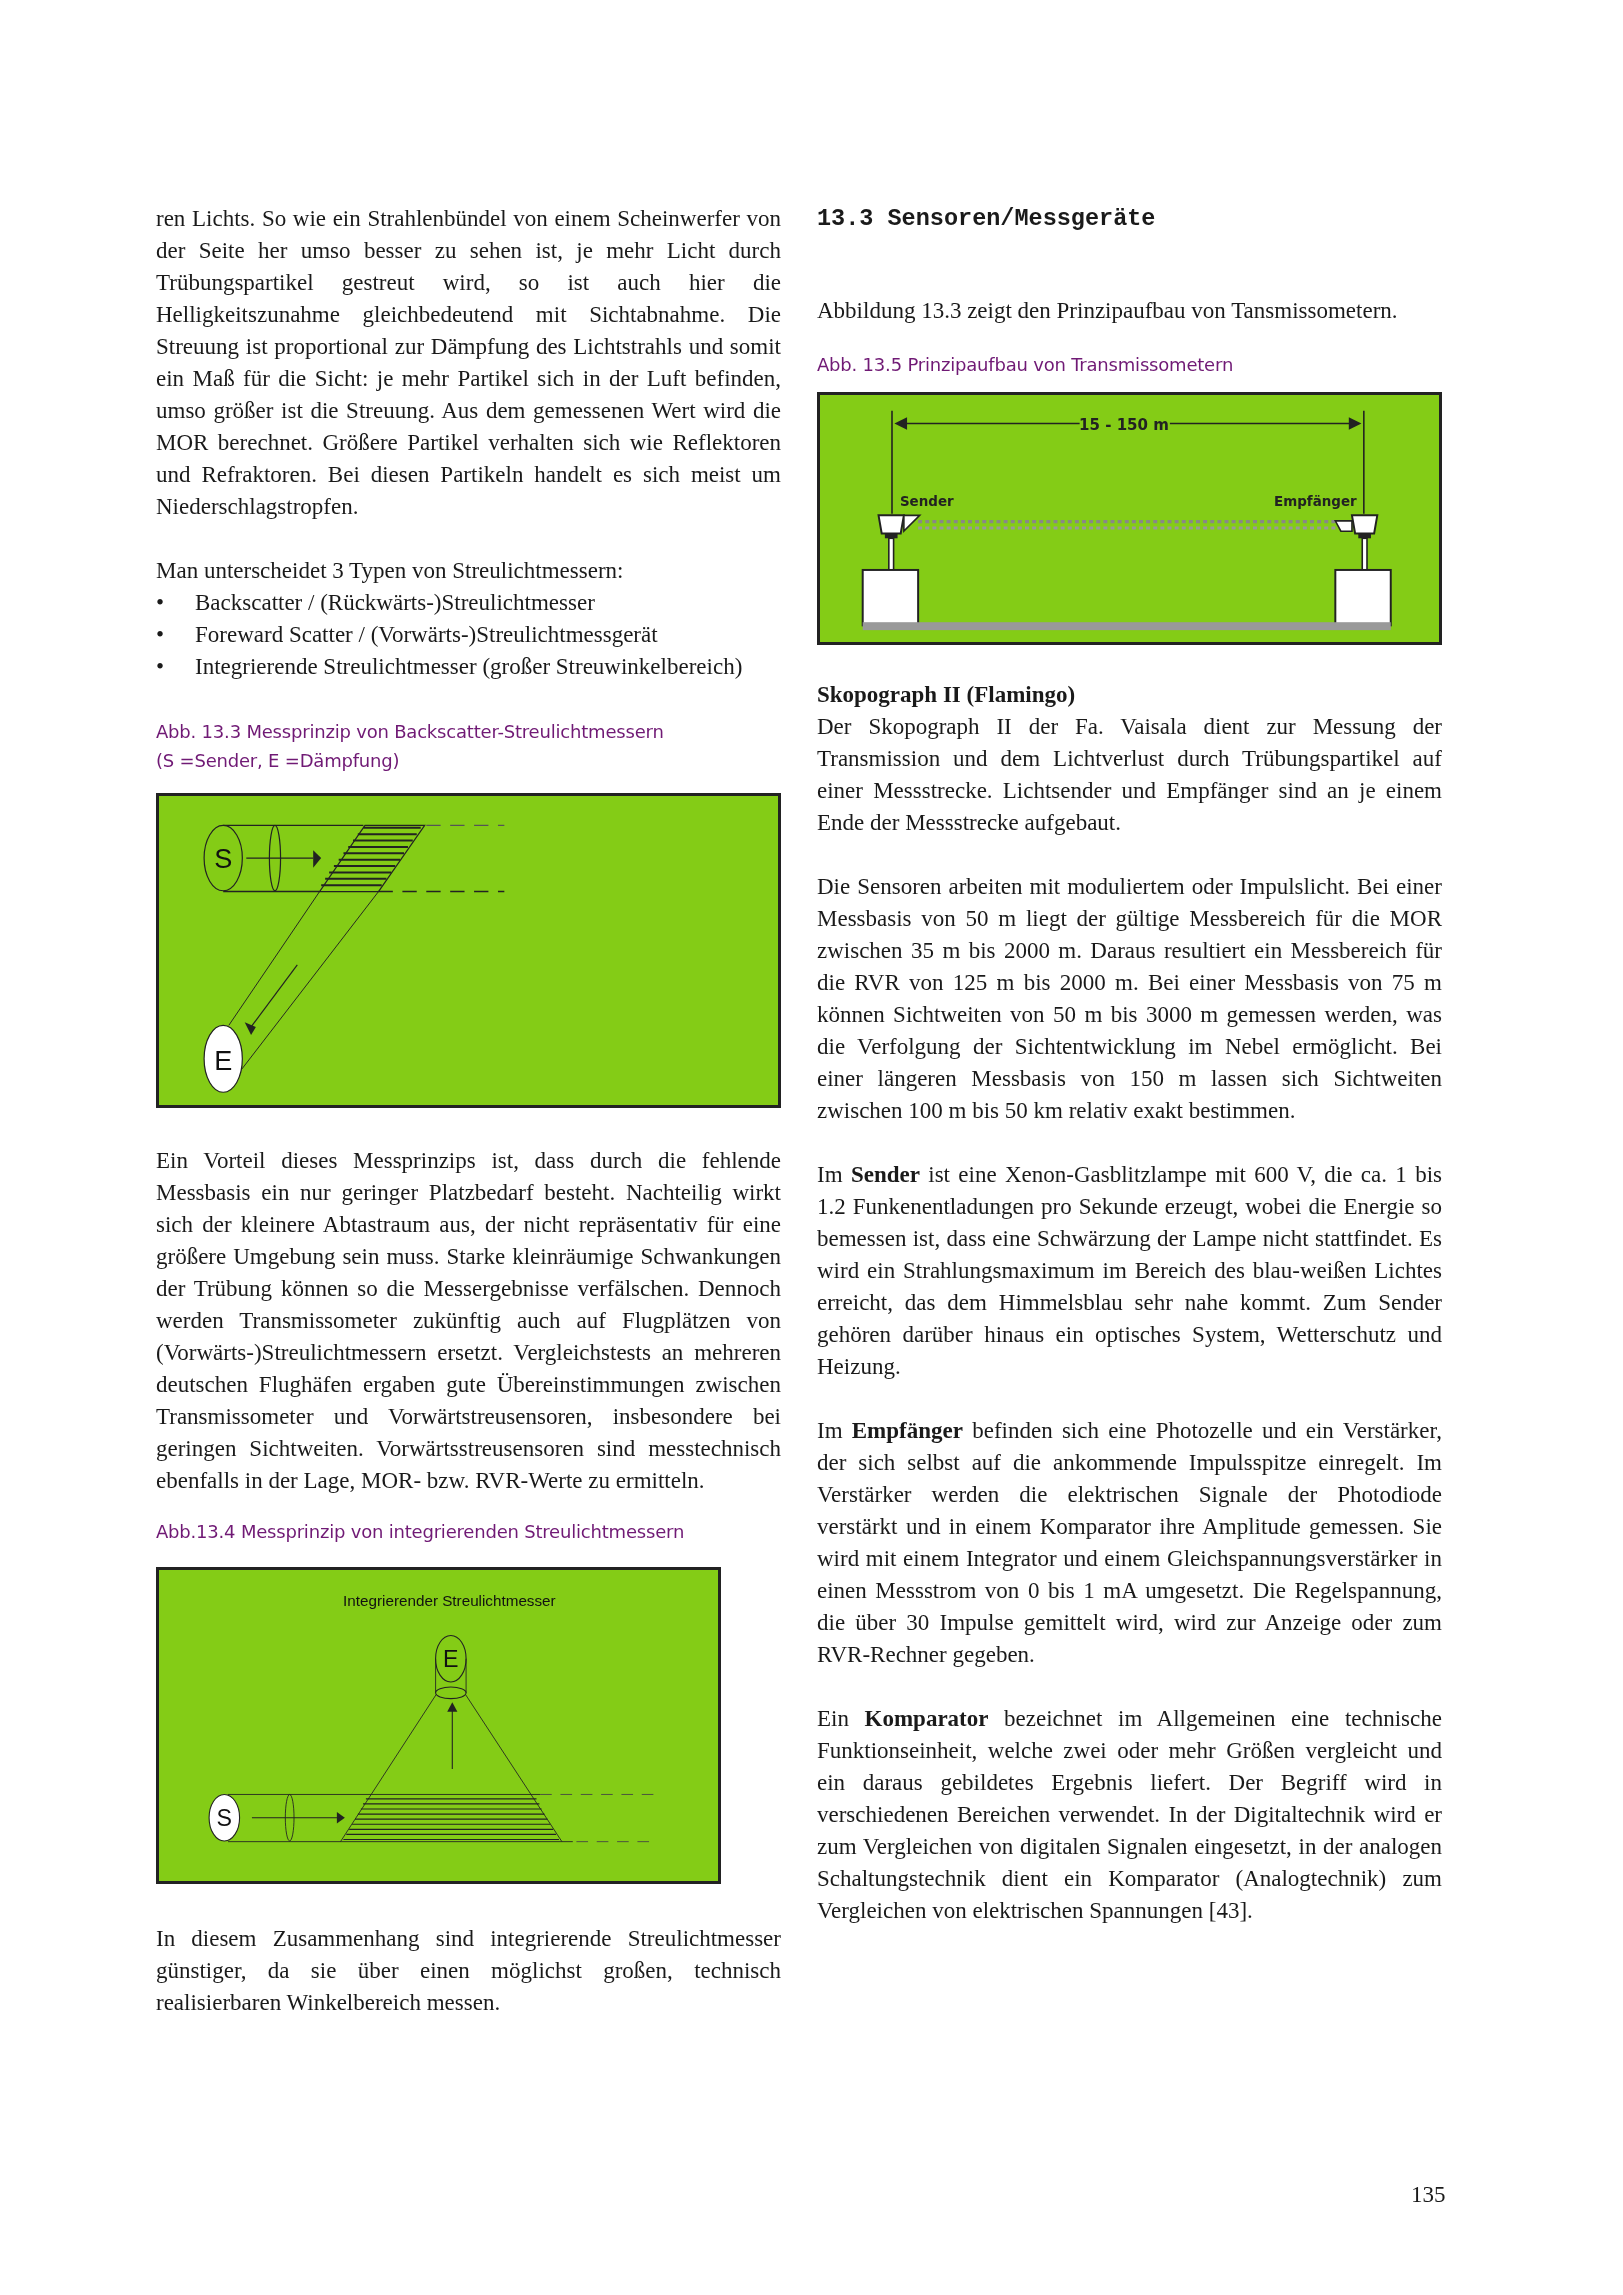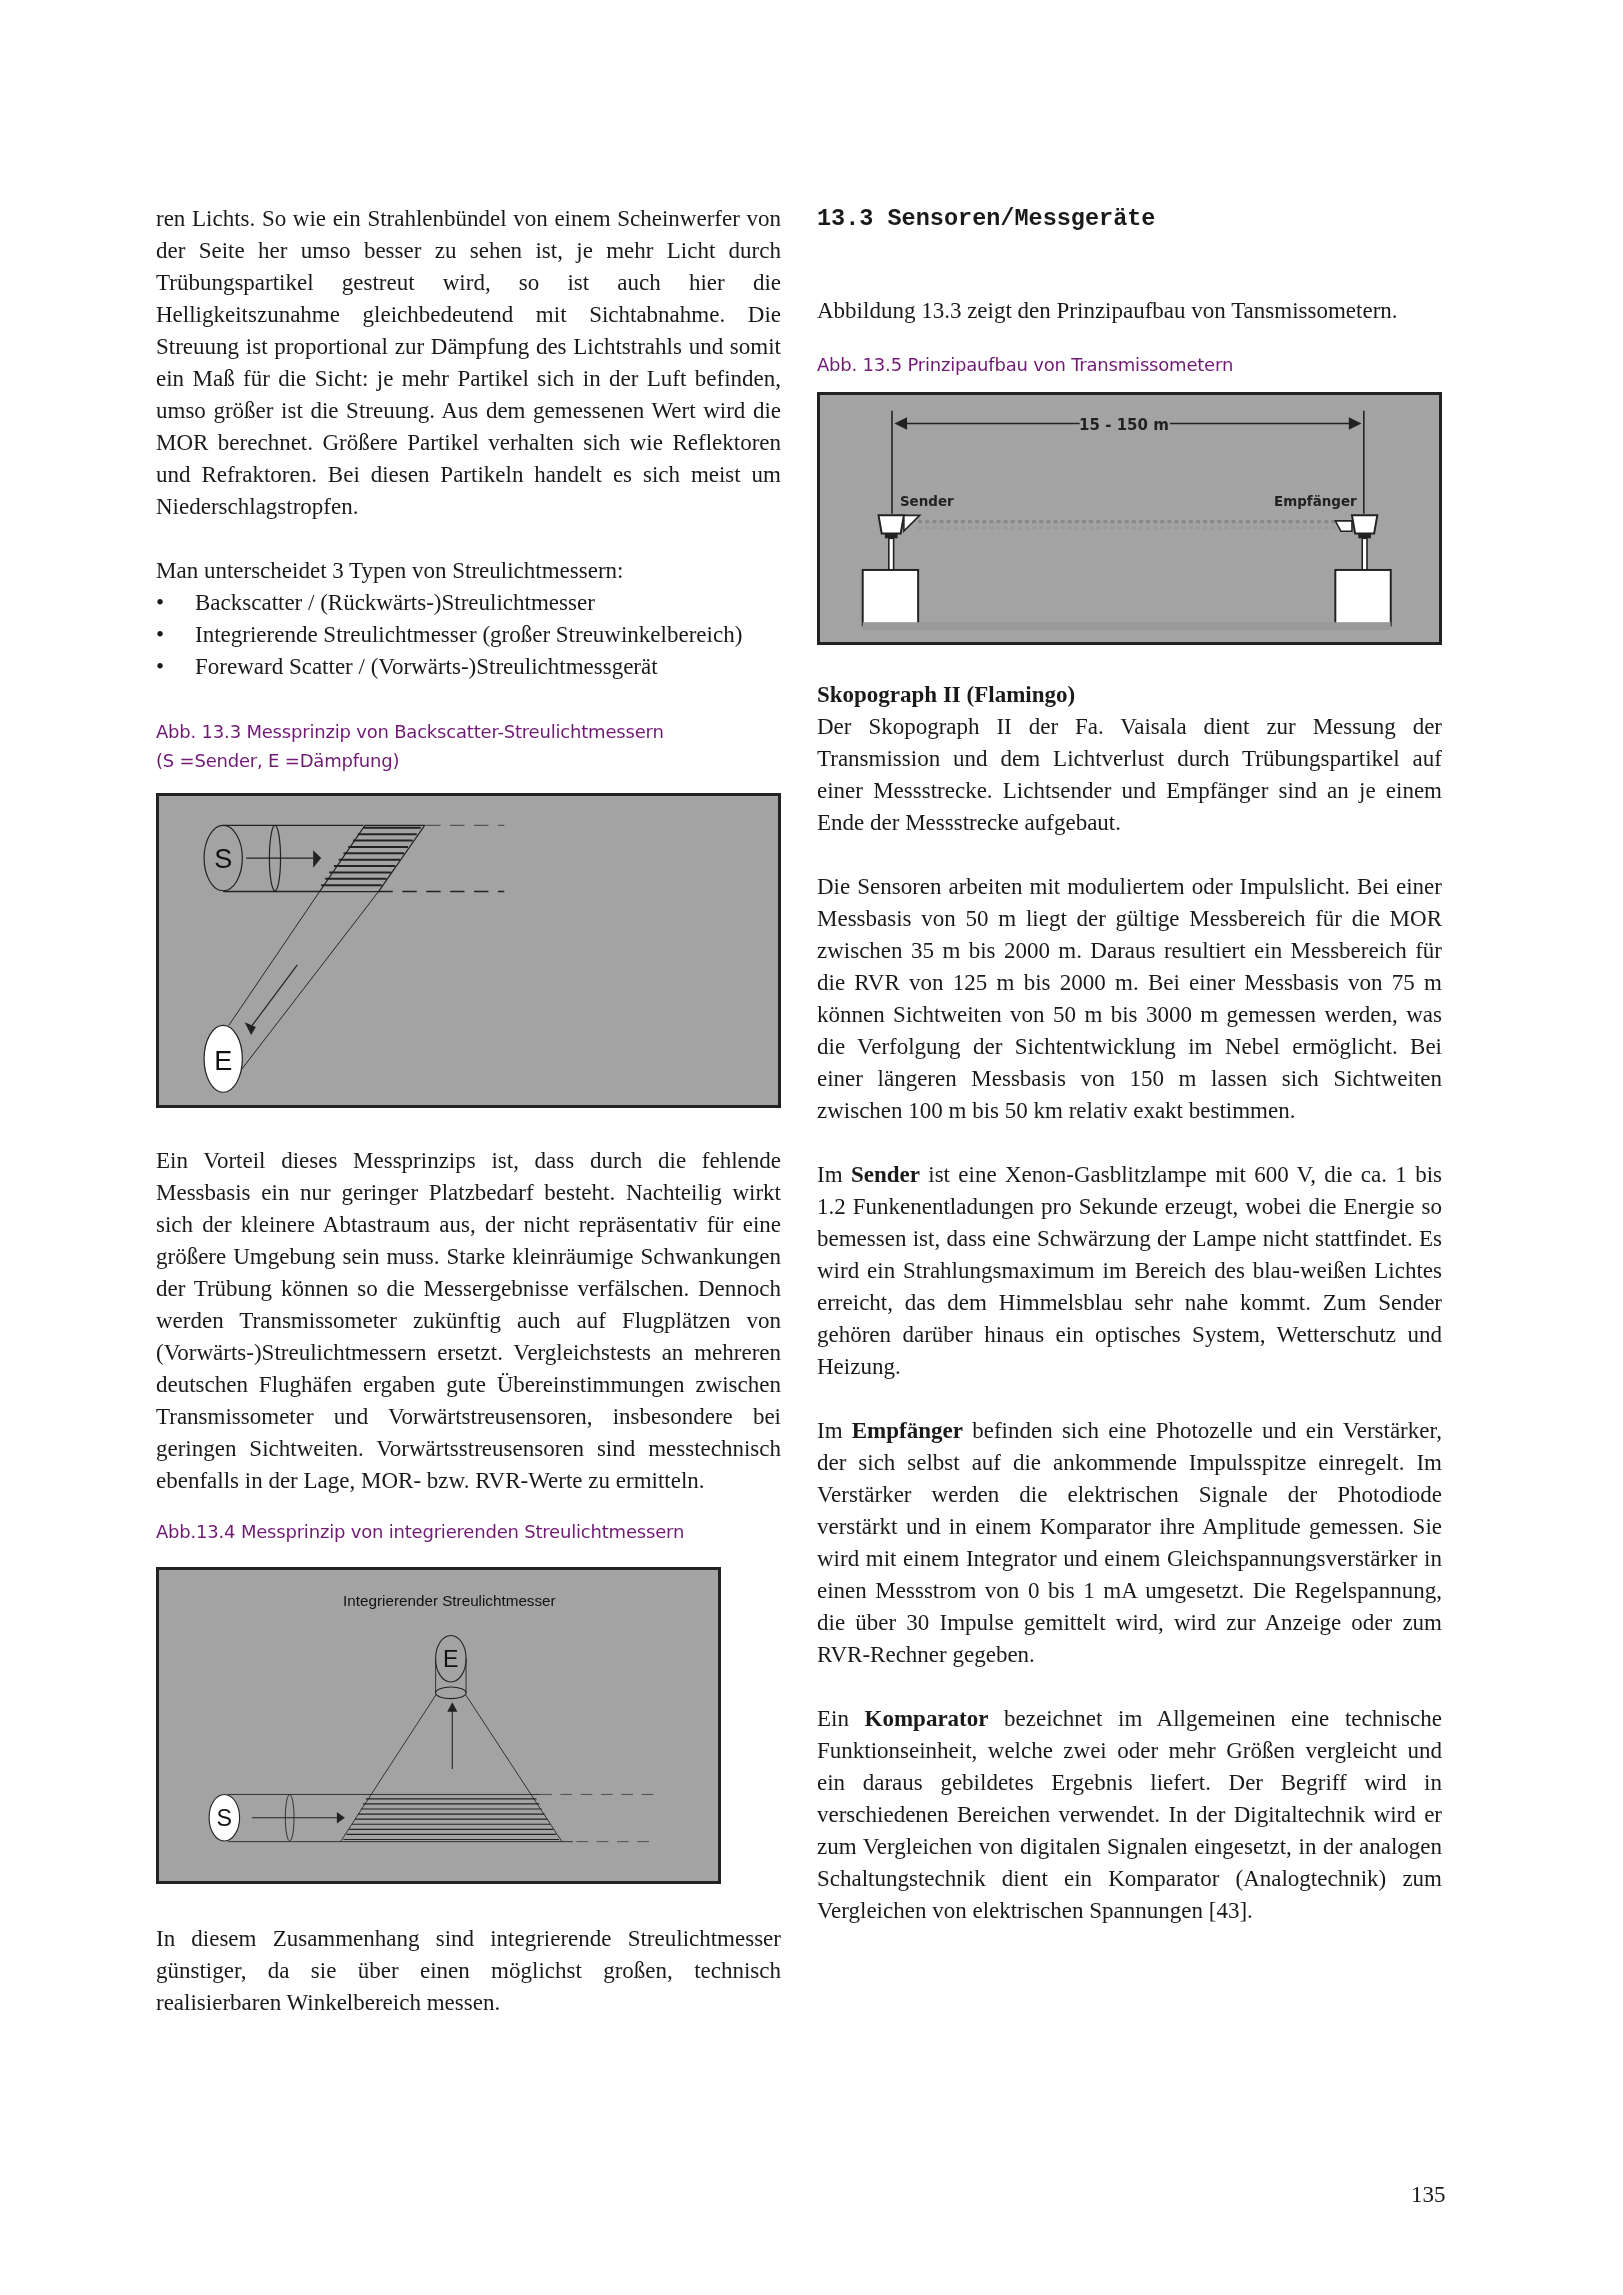--- a/index.html
+++ b/index.html
@@ -11,36 +11,36 @@
   .p { font-size: 23px; line-height: 32px; text-align: justify; margin: 0; hyphens: manual; }
   .gap { height: 32px; }
   .caption { font-family: "DejaVu Sans", "Liberation Sans", sans-serif; font-size: 18px; color: #701a75;
              line-height: 29px; margin: 0; letter-spacing: -0.2px; }
   .h2 { font-family: Liberation Mono, monospace; font-size: 23.5px; margin: 0; line-height: 31px; color: #1a1a1a; }
   .h3 { font-family: "DejaVu Sans", "Liberation Sans", sans-serif; font-size: 23px; font-style: italic; margin: 0; line-height: 31px; }
   .bold-title { font-weight: bold; }
   ul.bullets { list-style: none; margin: 0; padding: 0; }
   ul.bullets li { font-size: 23px; line-height: 32px; position: relative; padding-left: 39px; }
   ul.bullets li::before { content: "\2022"; position: absolute; left: 0; top: 0; }
-  .figure { border: 3.2px solid #222; box-sizing: border-box; background: #a3a3a3; position: relative; }
+  .figure { border: 3.2px solid #222; box-sizing: border-box; background: #84cc16; position: relative; }
   .figure svg { display: block; width: 100%; height: 100%; }
   .page-number { position: absolute; left: 1411px; top: 2182px; font-size: 23px; font-family: "Liberation Serif", serif; }
   b { font-weight: bold; }
 </style>
 </head>
 <body>
 
 <div class="col col-left">
   <p class="p">ren Lichts. So wie ein Strahlenbündel von einem Scheinwer­fer von der Seite her umso besser zu sehen ist, je mehr Licht durch Trübungspartikel gestreut wird, so ist auch hier die Helligkeitszunahme gleichbedeutend mit Sichtabnahme. Die Streuung ist proportional zur Dämpfung des Lichtstrahls und somit ein Maß für die Sicht: je mehr Partikel sich in der Luft befinden, umso größer ist die Streuung. Aus dem gemessenen Wert wird die MOR berechnet. Größere Partikel verhalten sich wie Reflektoren und Refraktoren. Bei diesen Partikeln handelt es sich meist um Niederschlagstropfen.</p>
   <div class="gap"></div>
   <p class="p" style="text-align:left;">Man unterscheidet 3 Typen von Streulichtmessern:</p>
   <ul class="bullets">
     <li>Backscatter / (Rückwärts-)Streulichtmesser</li>
+    <li>Foreward Scatter / (Vorwärts-)Streulichtmessgerät</li>
     <li>Integrierende Streulichtmesser (großer Streuwinkelbereich)</li>
-    <li>Foreward Scatter / (Vorwärts-)Streulichtmessgerät</li>
   </ul>
   <div style="height:34px;"></div>
   <p class="caption">Abb. 13.3 Messprinzip von Backscatter-Streulichtmessern</p>
   <p class="caption">(S =Sender, E =Dämpfung)</p>
   <div style="height:18px;"></div>
 
   <div class="figure" style="width:625px;height:315px;">
     <svg viewBox="0 0 770 388">
 
       <ellipse cx="77" cy="78" rx="24" ry="41" fill="none" stroke="#222" stroke-width="1.5"></ellipse>

